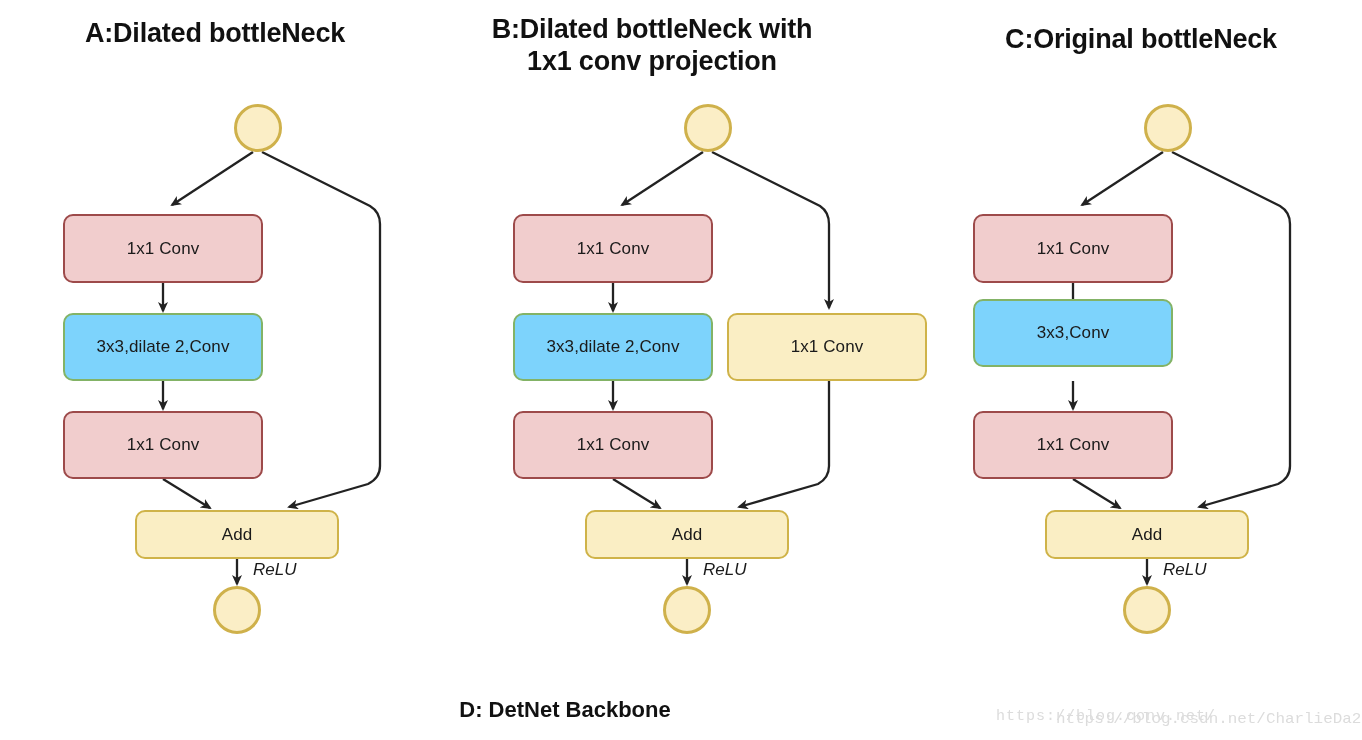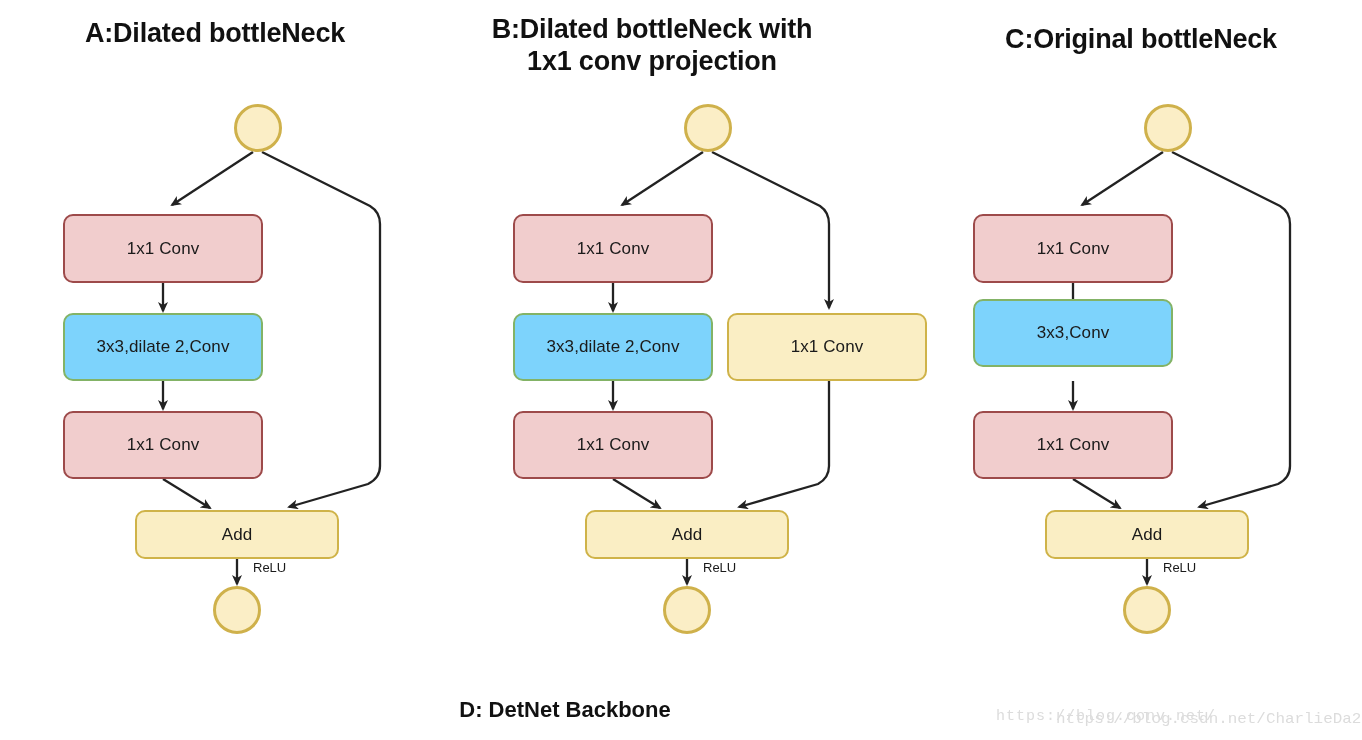--- a/index.html
+++ b/index.html
@@ -47,22 +47,23 @@
     position:absolute;
     box-sizing:border-box;
     width:48px;height:48px;
     border-radius:50%;
     background:#fbeec6;
     border:3px solid #cfb14b;
   }
 
   .relu-label{
     position:absolute;
-    font-size:13px;
+    font-size:17px;
     color:#1a1a1a;
+    font-style:italic;
   }
 
   #caption-d{
     position:absolute;
     left:0;top:697px;width:1130px;
     text-align:center;
     font-weight:bold;
     font-size:22px;
     color:#111111;
   }

